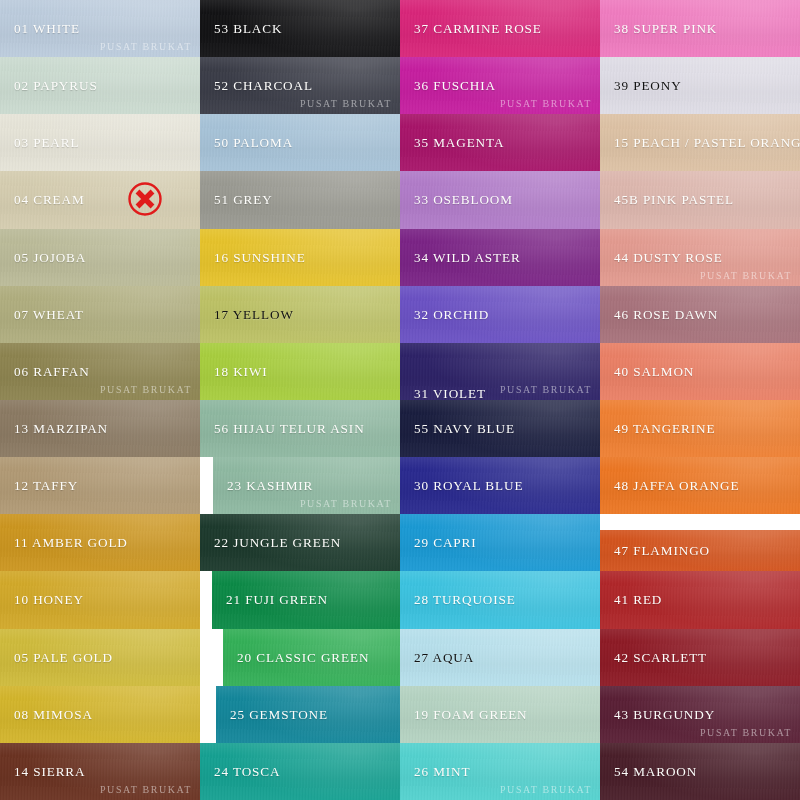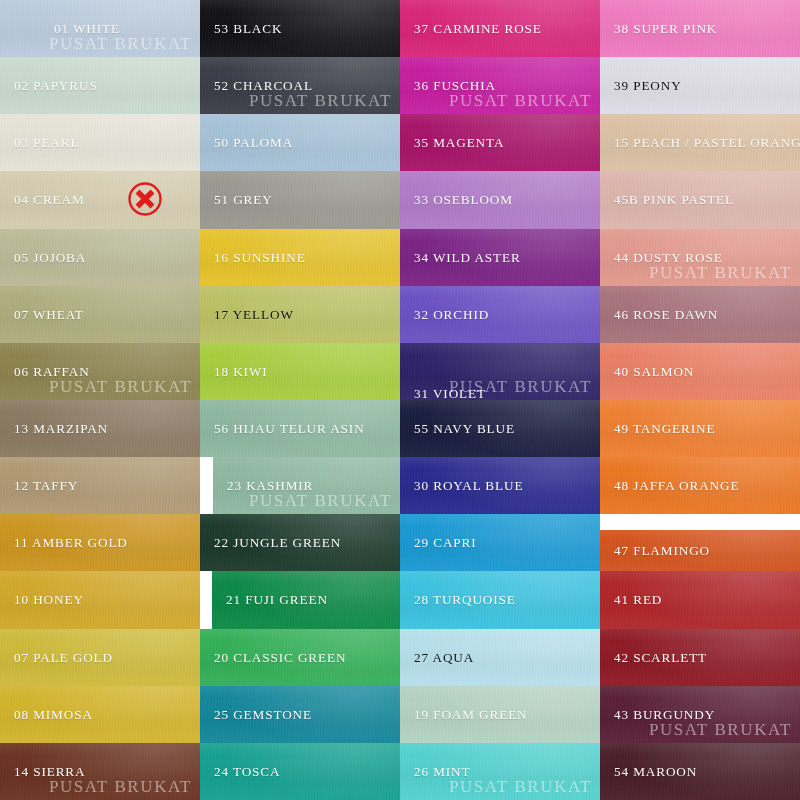--- a/index.html
+++ b/index.html
@@ -56,41 +56,41 @@
     text-shadow: 0 1px 1px rgba(255,255,255,.25);
   }
   .swatch.light-text .swatch-label {
     color: #fdfdfb;
   }
   .watermark {
     position: absolute;
     z-index: 4;
     right: 8px;
     bottom: 5px;
-    font-size: 17px;
+    font-size: 10px;
     letter-spacing: 1.6px;
     line-height: 1;
     white-space: nowrap;
     color: rgba(255,255,255,.48);
   }
   .no-mark {
     position: absolute;
     z-index: 6;
     left: 127px;
     top: 181px;
     width: 36px;
     height: 36px;
   }
 </style>
 </head>
 <body>
 
 <div id="swatch-grid">
 
-  <div class="swatch light-text" title="01 WHITE" style="background: rgb(188, 204, 221); padding-left: 40px;">
+  <div class="swatch light-text" title="01 WHITE" style="background: rgb(188, 204, 221);">
       <div class="swatch-texture"></div>
       <div class="swatch-sheen"></div>
       <div class="swatch-label">01 WHITE</div>
       <div class="watermark">PUSAT BRUKAT</div>
     </div>
     <div class="swatch light-text" title="53 BLACK" style="background: rgb(19, 19, 21);">
       <div class="swatch-texture"></div>
       <div class="swatch-sheen"></div>
       <div class="swatch-label">53 BLACK</div>
     </div>
@@ -306,43 +306,43 @@
       <div class="swatch-label">28 TURQUOISE</div>
     </div>
     <div class="swatch light-text" title="41 RED" style="background: rgb(176, 39, 42);">
       <div class="swatch-texture"></div>
       <div class="swatch-sheen"></div>
       <div class="swatch-label">41 RED</div>
     </div>
     <div class="swatch light-text" title="09 PALE GOLD" style="background: rgb(207, 187, 60);">
       <div class="swatch-texture"></div>
       <div class="swatch-sheen"></div>
-      <div class="swatch-label">07 PALE GOLD</div>
-    </div>
-    <div class="swatch light-text" title="20 CLASSIC GREEN" style="background: rgb(52, 176, 88);">
+      <div class="swatch-label">05 PALE GOLD</div>
+    </div>
+    <div class="swatch light-text" title="20 CLASSIC GREEN" style="background: rgb(52, 176, 88); margin-left: 23px;">
       <div class="swatch-texture"></div>
       <div class="swatch-sheen"></div>
       <div class="swatch-label">20 CLASSIC GREEN</div>
     </div>
     <div class="swatch dark-text" title="27 AQUA" style="background: rgb(183, 224, 236);">
       <div class="swatch-texture"></div>
       <div class="swatch-sheen"></div>
       <div class="swatch-label">27 AQUA</div>
     </div>
     <div class="swatch light-text" title="42 SCARLETT" style="background: rgb(142, 27, 38);">
       <div class="swatch-texture"></div>
       <div class="swatch-sheen"></div>
       <div class="swatch-label">42 SCARLETT</div>
     </div>
     <div class="swatch light-text" title="08 MIMOSA" style="background: rgb(211, 181, 44);">
       <div class="swatch-texture"></div>
       <div class="swatch-sheen"></div>
       <div class="swatch-label">08 MIMOSA</div>
     </div>
-    <div class="swatch light-text" title="25 GEMSTONE" style="background: rgb(20, 135, 155);">
+    <div class="swatch light-text" title="25 GEMSTONE" style="background: rgb(20, 135, 155); margin-left: 16px;">
       <div class="swatch-texture"></div>
       <div class="swatch-sheen"></div>
       <div class="swatch-label">25 GEMSTONE</div>
     </div>
     <div class="swatch light-text" title="19 FOAM GREEN" style="background: rgb(181, 211, 194);">
       <div class="swatch-texture"></div>
       <div class="swatch-sheen"></div>
       <div class="swatch-label">19 FOAM GREEN</div>
     </div>
     <div class="swatch light-text" title="43 BURGUNDY" style="background: rgb(90, 32, 54);">

